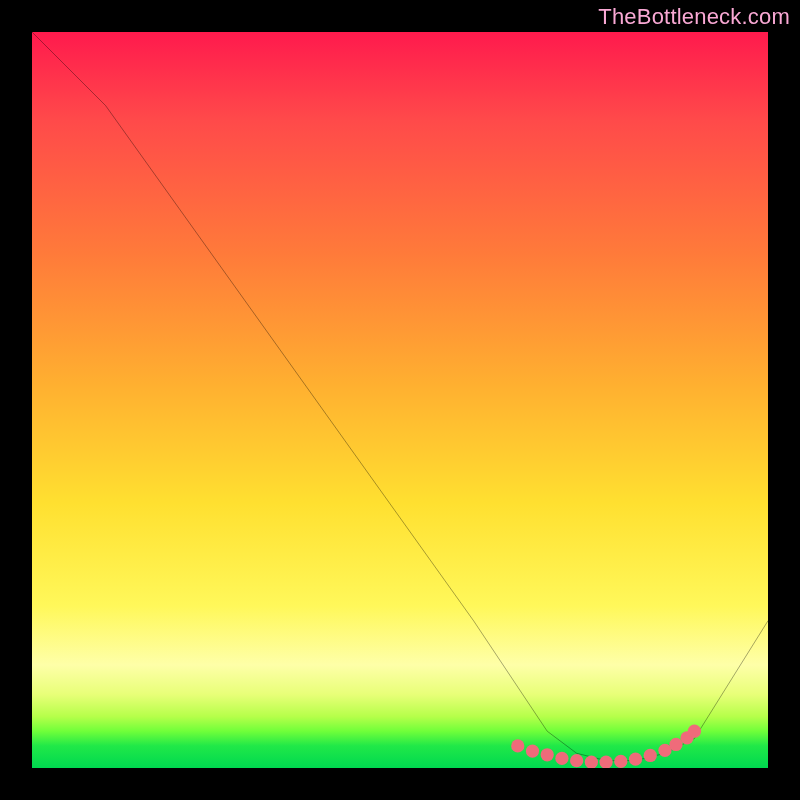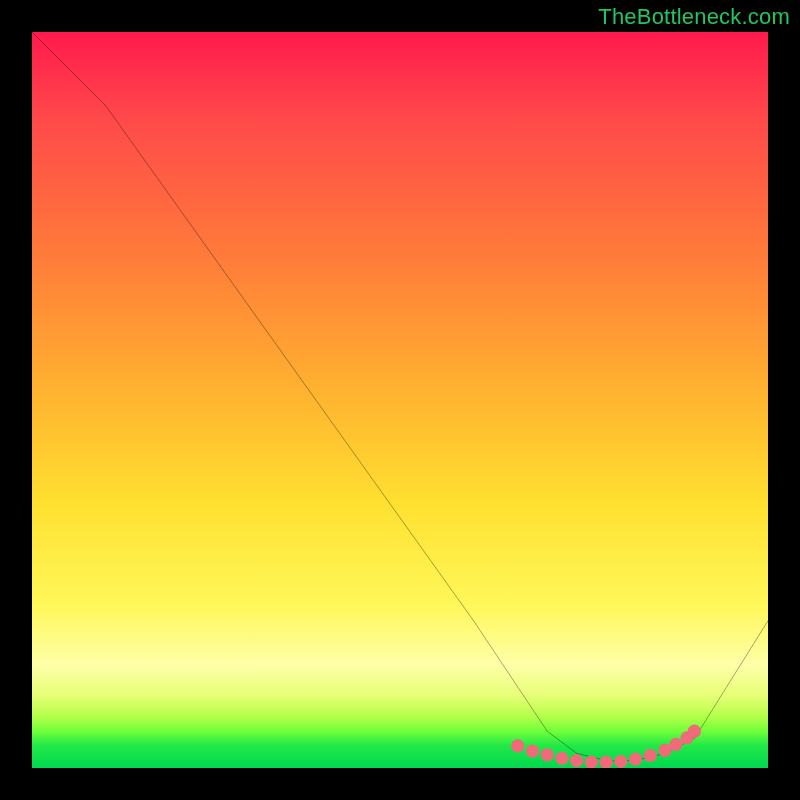--- a/index.html
+++ b/index.html
@@ -14,21 +14,21 @@
   .frame {
     position: relative;
     width: 800px;
     height: 800px;
     background: #000;
   }
   .watermark {
     position: absolute;
     top: 4px;
     right: 10px;
-    color: #22c55e;
+    color: #f9a8d4;
     font-size: 22px;
     font-weight: 400;
     letter-spacing: 0.2px;
     z-index: 5;
   }
   .plot-area {
     position: absolute;
     left: 32px;
     top: 32px;
     width: 736px;

